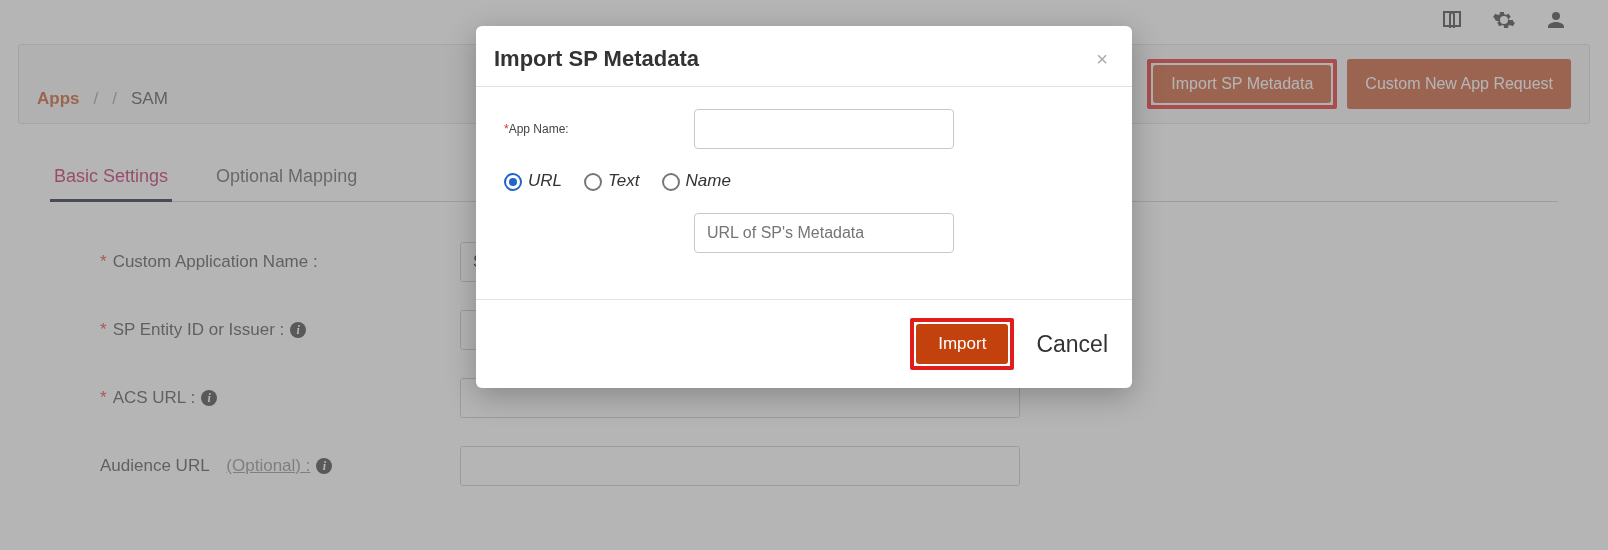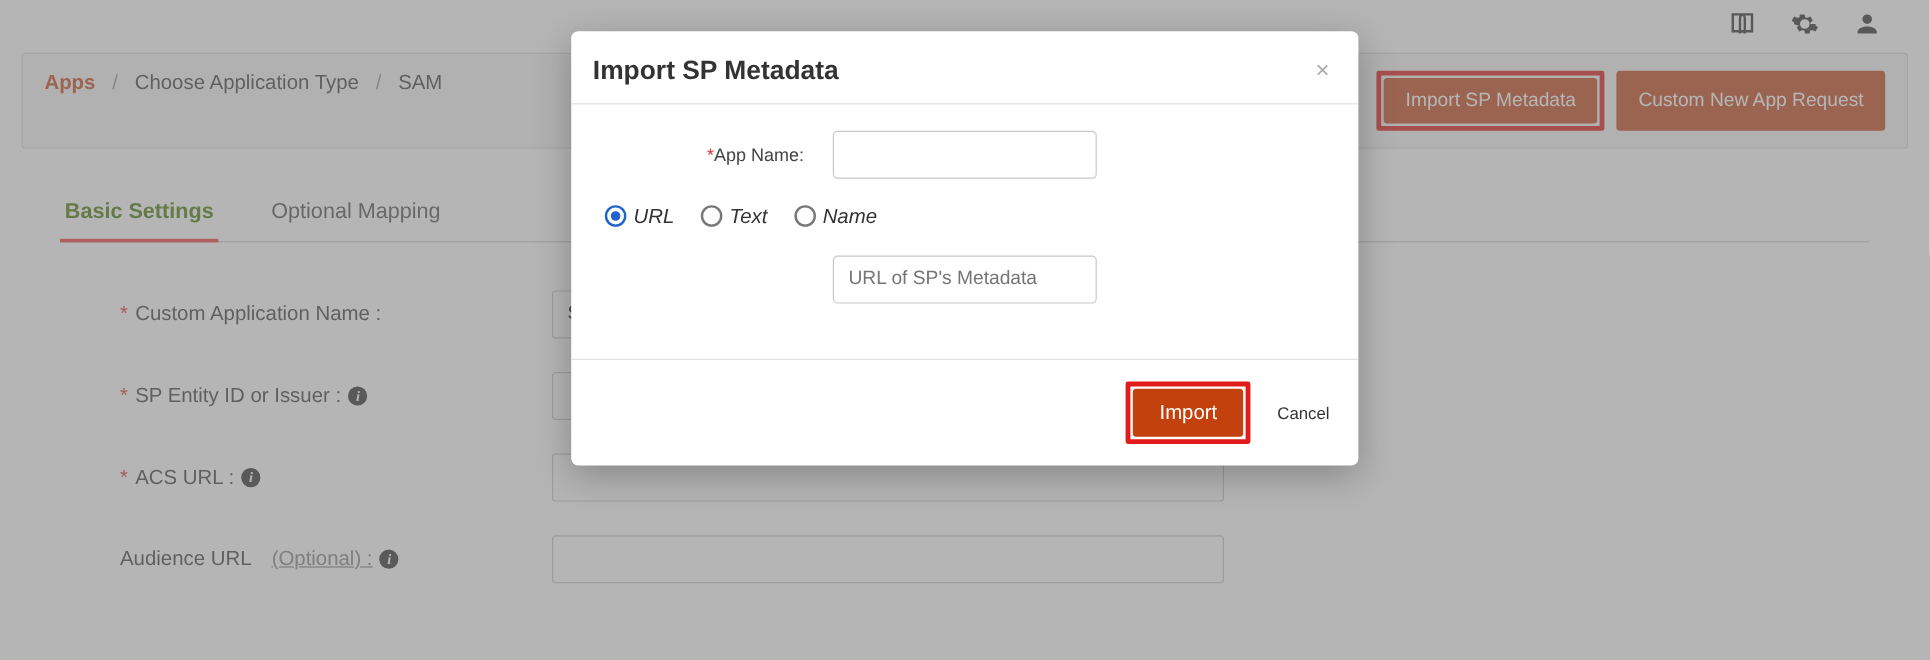--- a/index.html
+++ b/index.html
@@ -3,62 +3,62 @@
 <meta charset="utf-8">
 <style>
 * { box-sizing: border-box; margin: 0; padding: 0; }
 body { font-family: "Segoe UI", Arial, sans-serif; background: #fff; width: 1608px; height: 550px; overflow: hidden; position: relative; }
 
 
 .topbar { height: 44px; background: #fff; display: flex; justify-content: flex-end; align-items: center; padding-right: 40px; gap: 28px; }
 .topbar svg { width: 24px; height: 24px; fill: #333; }
 
 
-.pagehead { background: #f7f7f7; border: 1px solid #dcdcdc; margin: 0 18px 0 18px; padding: 14px 18px; display: flex; align-items: flex-start; border-radius: 3px; }
+.pagehead { background: #f7f7f7; border: 1px solid #dcdcdc; margin: 0 18px 0 18px; padding: 14px 18px; display: flex; align-items: flex-end; border-radius: 3px; }
 .breadcrumb { display: flex; align-items: center; gap: 14px; font-size: 17px; color: #444; }
 .breadcrumb .sep { color: #999; }
 .breadcrumb .current { color: #c54c21; font-weight: 600; }
 .pagehead .actions { margin-left: auto; display: flex; gap: 10px; }
 .btn-primary { background: #c54c21; color: #fff; border: none; padding: 10px 18px; font-size: 16px; border-radius: 3px; cursor: pointer; }
 .highlight-box { border: 4px solid #e21b1b; padding: 2px; border-radius: 2px; display: inline-block; }
 
 
 .tabs-wrap { padding: 30px 50px 0 50px; }
 .tabs { display: flex; border-bottom: 1px solid #ccc; gap: 40px; }
 .tab { padding: 12px 4px; font-size: 18px; color: #555; cursor: pointer; }
-.tab.active { color: #4d7c0f; font-weight: 700; border-bottom: 3px solid #ef4444; margin-bottom: -1px; }
+.tab.active { color: #be185d; font-weight: 400; border-bottom: 3px solid #0f172a; margin-bottom: -1px; }
 
 
 .form { padding: 40px 50px 0 100px; }
 .form-row { display: flex; align-items: center; margin-bottom: 28px; }
 .form-label { width: 360px; font-size: 17px; color: #444; display: flex; align-items: center; gap: 6px; }
 .req { color: #d33; }
 .optional { color: #888; text-decoration: underline; }
 .info-icon { width: 16px; height: 16px; display: inline-flex; align-items: center; justify-content: center; background: #333; color: #fff; border-radius: 50%; font-size: 12px; font-weight: bold; font-style: italic; font-family: Georgia, serif; }
 .form-input { width: 560px; height: 40px; border: 1px solid #c8c8c8; border-radius: 3px; padding: 0 12px; font-size: 16px; background: #fff; }
 
 
 .overlay { position: absolute; inset: 0; background: rgba(120,120,120,0.55); display: flex; justify-content: center; align-items: flex-start; }
 .modal { width: 656px; background: #fff; border-radius: 6px; margin-top: 26px; box-shadow: 0 8px 30px rgba(0,0,0,0.25); overflow: hidden; }
 .modal-header { padding: 20px 24px 14px 18px; display: flex; align-items: center; }
 .modal-title { font-size: 22px; font-weight: 600; color: #333; }
 .modal-close { margin-left: auto; font-size: 20px; color: #aaa; cursor: pointer; background: none; border: none; }
 .modal-divider { border: none; border-top: 1px solid #e2e2e2; }
 .modal-body { padding: 22px 28px 24px 28px; }
 .modal-row { display: flex; align-items: center; margin-bottom: 22px; }
-.modal-label { width: 190px; text-align: right; padding-right: 24px; font-size: 15px; color: #444; }
+.modal-label { width: 190px; text-align: left; padding-right: 24px; font-size: 12px; color: #444; }
 .radios { display: flex; gap: 22px; align-items: center; }
-.radio-item { display: flex; align-items: flex-start; gap: 6px; font-style: italic; font-size: 17px; color: #333; }
+.radio-item { display: flex; align-items: flex-end; gap: 6px; font-style: italic; font-size: 17px; color: #333; }
 .radio { appearance: none; width: 18px; height: 18px; border: 2px solid #2264c7; border-radius: 50%; position: relative; cursor: pointer; }
 .radio:checked::after { content: ""; position: absolute; inset: 3px; background: #2264c7; border-radius: 50%; }
 .radio.grey { border-color: #777; }
-.modal-input { width: 220px; height: 40px; border: 1px solid #c8c8c8; border-radius: 4px; padding: 0 12px; font-size: 16px; }
+.modal-input { width: 260px; height: 40px; border: 1px solid #c8c8c8; border-radius: 4px; padding: 0 12px; font-size: 16px; }
 .modal-footer { border-top: 1px solid #e2e2e2; padding: 18px 24px; display: flex; justify-content: flex-end; align-items: center; gap: 22px; }
 .btn-import { background: #c2410c; color: #fff; border: none; padding: 10px 22px; font-size: 17px; border-radius: 3px; cursor: pointer; }
-.btn-cancel { background: none; border: none; color: #333; font-size: 14px; cursor: pointer; }
+.btn-cancel { background: none; border: none; color: #333; font-size: 23px; cursor: pointer; }
 .highlight-import { border: 4px solid #e21b1b; padding: 2px; border-radius: 2px; display: inline-block; }
 </style>
 </head>
 <body>
 
 <div class="topbar">
   <span>
     <svg viewBox="0 0 24 24">
         <path d="M4 4h7a3 3 0 0 1 3 3v13a2 2 0 0 0-2-2H4V4zm16 0h-7a3 3 0 0 0-3 3v13a2 2 0 0 1 2-2h8V4z" fill="none" stroke="#333" stroke-width="2"></path>
       </svg>
@@ -72,21 +72,20 @@
     <svg viewBox="0 0 24 24">
         <path d="M12 12a4 4 0 1 0-4-4 4 4 0 0 0 4 4zm0 2c-3 0-8 1.5-8 4.5V20h16v-1.5c0-3-5-4.5-8-4.5z"></path>
       </svg>
   </span>
 </div>
 
 <div class="pagehead">
   <div class="breadcrumb">
     <span class="current">Apps</span>
     <span class="sep">/</span>
-    <span>Choose Application Type</span>
     <span class="sep">/</span>
     <span>SAM</span>
   </div>
   <div class="actions">
     <span class="highlight-box">
       <button class="btn-primary">Import SP Metadata</button>
     </span>
     <button class="btn-primary">Custom New App Request</button>
   </div>
 </div>

